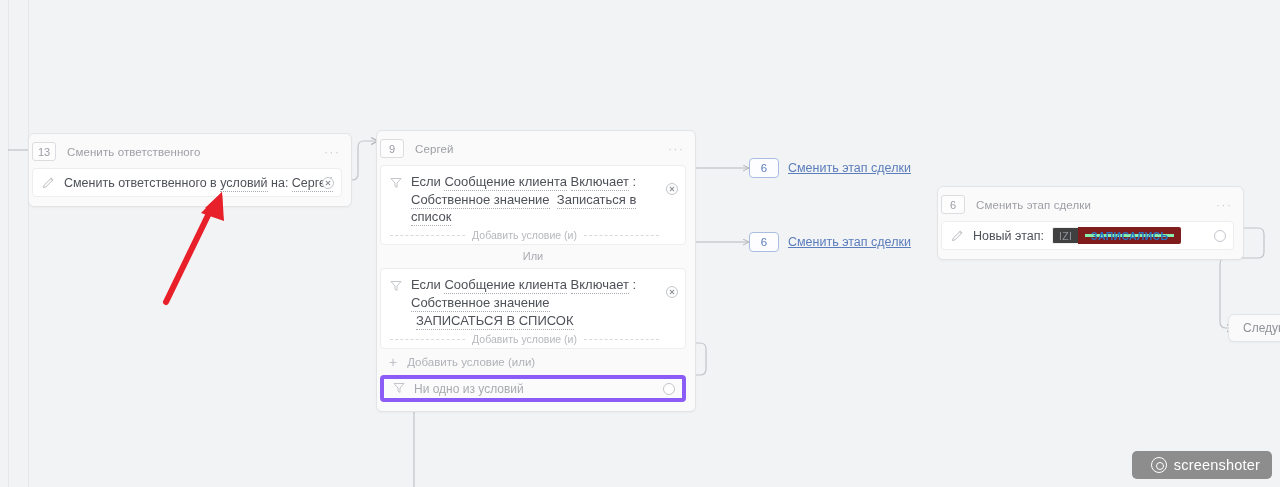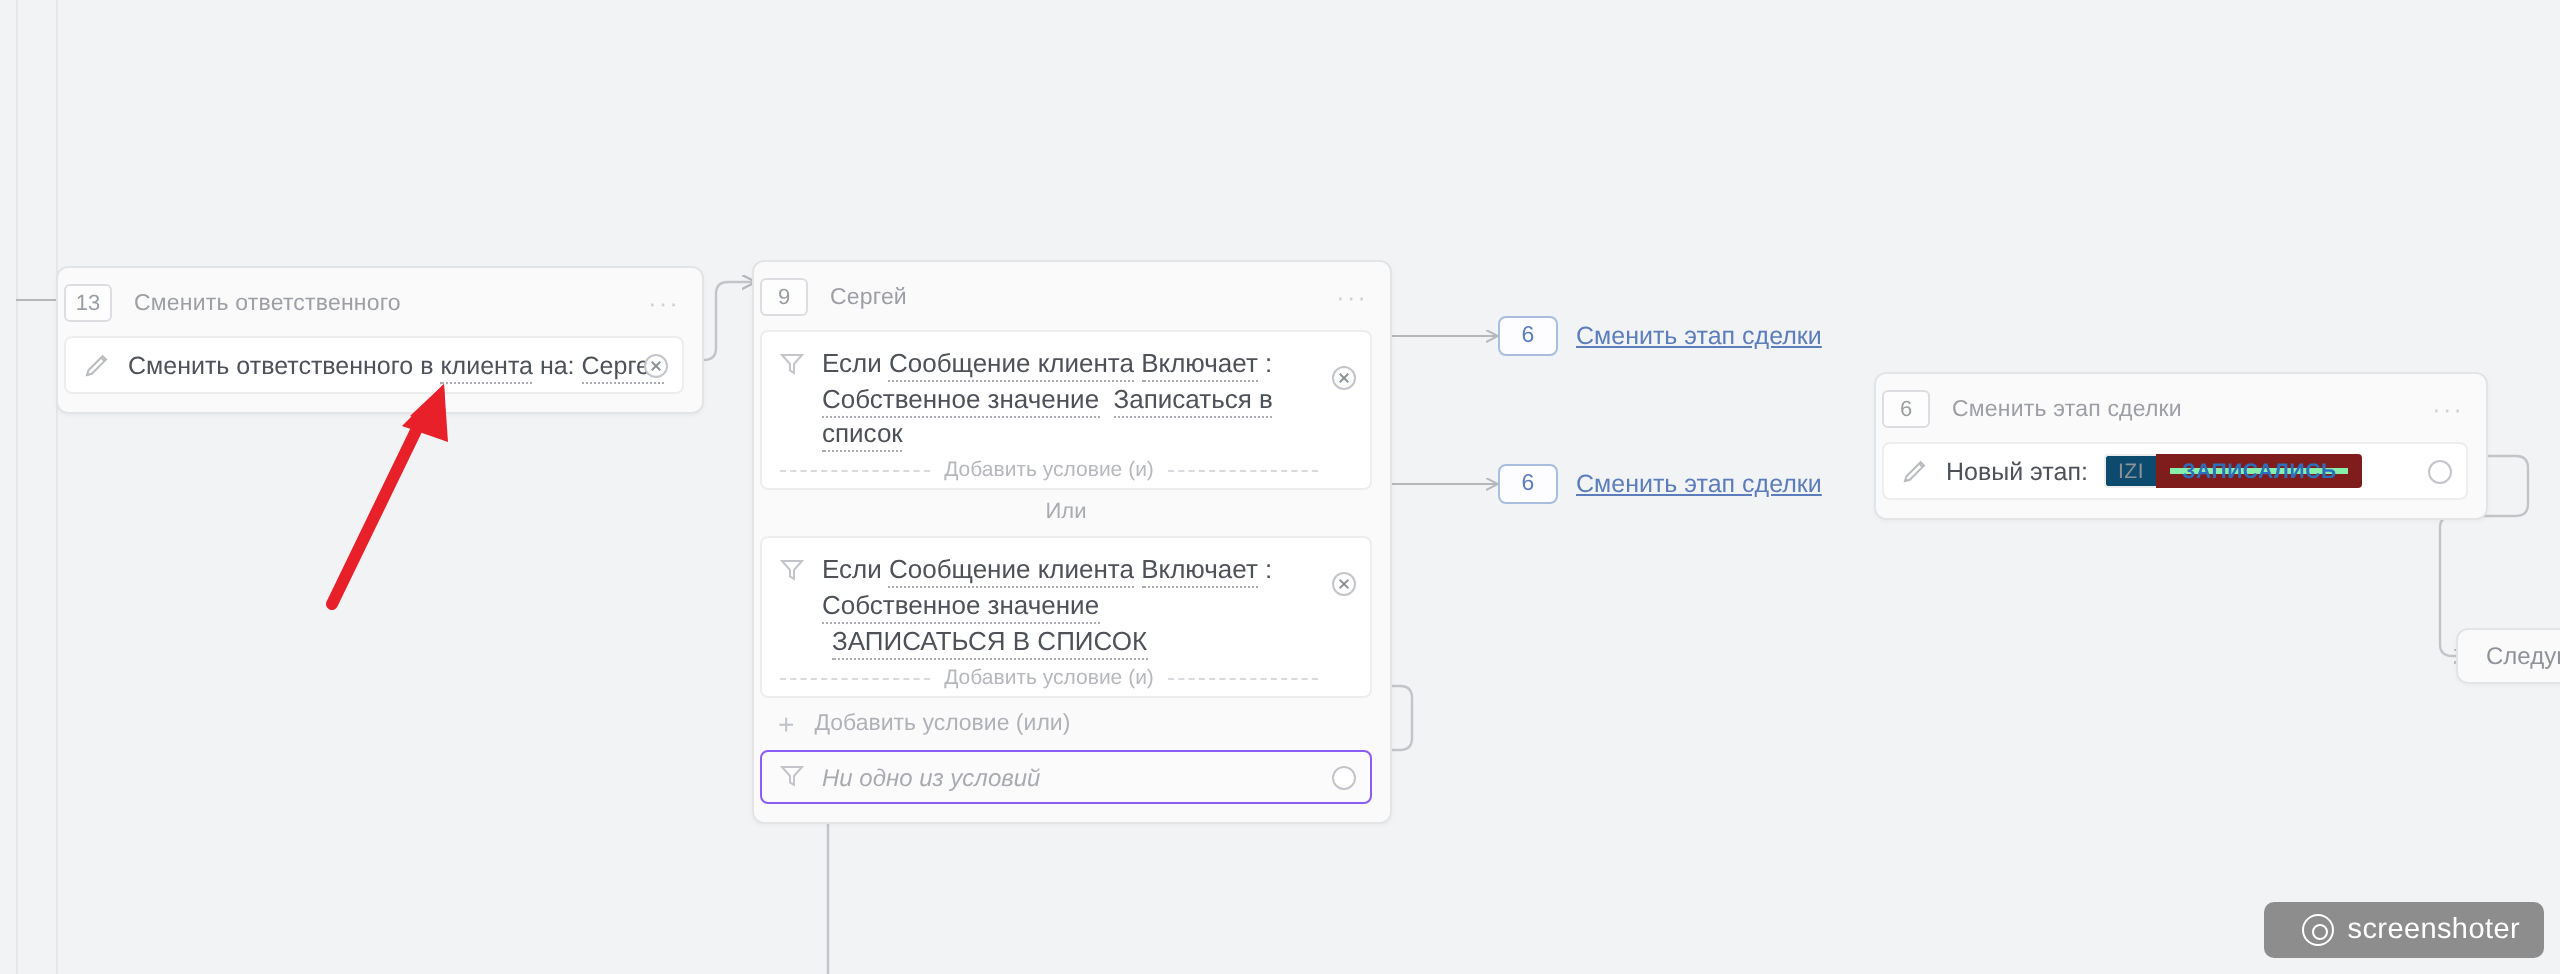--- a/index.html
+++ b/index.html
@@ -132,29 +132,28 @@
   .add-or {
     display: flex; align-items: center;
     color: #b0b2b8;
     font-size: 11.5px;
     padding: 7px 0 7px 9px;
   }
   .plus { margin-right: 10px; font-size: 14px; color: #c0c2c7; line-height: 10px; }
 
   .none-of {
     background: #fbfbfb;
-    border: 1px solid #8b5cf6;
+    border: 4px solid #8b5cf6;
     border-radius: 4px;
     height: 27px;
     display: flex; align-items: center;
     padding: 0 26px 0 9px;
     position: relative;
     color: #a9abb1;
     font-size: 12px;
-    font-style: italic;
   }
 
   
   .step-link { position: absolute; display: flex; align-items: center; }
   .step-badge {
     width: 30px; height: 20px;
     border: 1px solid #a9bddf;
     border-radius: 4px;
     background: #fdfdff;
     color: #5b7dbb;
@@ -171,21 +170,21 @@
 
   
   .chip-row { display: inline-flex; align-items: center; margin-left: 8px; }
   .chip {
     height: 17px;
     display: inline-flex; align-items: center;
     padding: 0 6px;
     font-size: 10.5px;
     letter-spacing: .3px;
   }
-  .chip-plain { color: #8f9298; background: #0c4a6e; border: 1px solid #eceded; border-right: none; border-radius: 2px 0 0 2px; }
+  .chip-plain { color: #8f9298; background: #404040; border: 1px solid #eceded; border-right: none; border-radius: 2px 0 0 2px; }
   .chip-blue  { color: #2b6fbf; background: #86efac; border: 7px solid #7f1d1d; border-radius: 0 2px 2px 0; font-weight: bold; }
 
   
   .next-node {
     position: absolute;
     background: #fafafa;
     border: 1px solid #e3e4e6;
     border-radius: 6px;
     box-shadow: 0 1px 2px rgba(0,0,0,0.035);
     display: flex; align-items: center;
@@ -262,21 +261,21 @@
       <div class="node-title">Сменить ответственного</div>
       <div class="node-dots">···</div>
     </div>
     <div class="action-row">
       <span class="pencil">
         <svg width="13" height="13" viewBox="0 0 13 13">
           <path d="M1.5,11.5 L2.2,9.2 L9.3,2.1 L11,3.8 L3.9,10.9 Z" fill="none" stroke="#b9bbbf" stroke-width="1"></path>
           <path d="M8.6,2.8 L10.3,4.5" stroke="#b9bbbf" stroke-width="1"></path>
         </svg>
       </span>
-      <span class="action-text"><span>Сменить ответственного в </span><span class="dotted">клиента</span><span> на: </span><span class="dotted">Сергей</span></span>
+      <span class="action-text"><span>Сменить ответственного в </span><span class="dotted">условий</span><span> на: </span><span class="dotted">Сергей</span></span>
       <span class="handle x"></span>
     </div>
   </div>
 
   <div class="node" style="left:376px; top:130px; width:320px;">
     <div class="node-head">
       <div class="node-num">9</div>
       <div class="node-title">Сергей</div>
       <div class="node-dots">···</div>
     </div>

